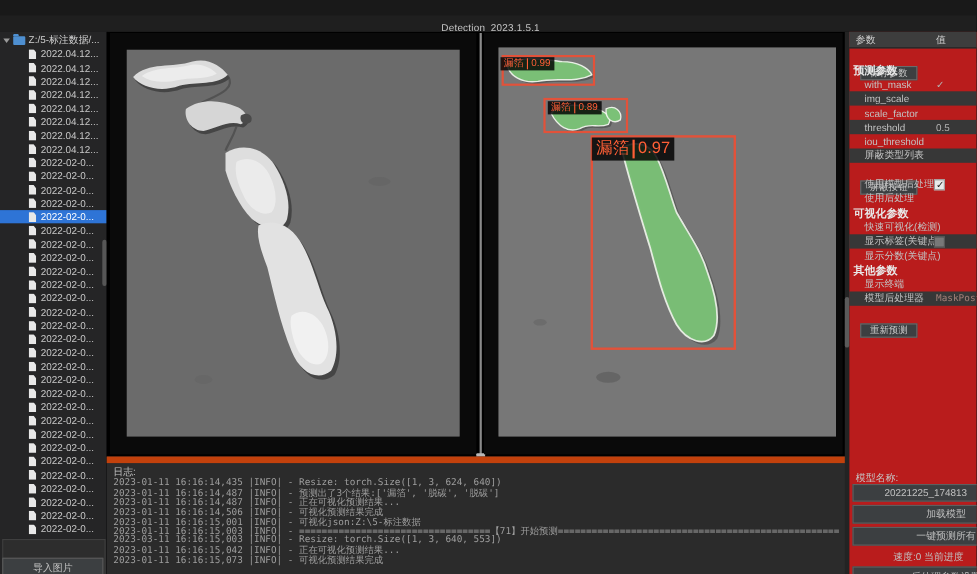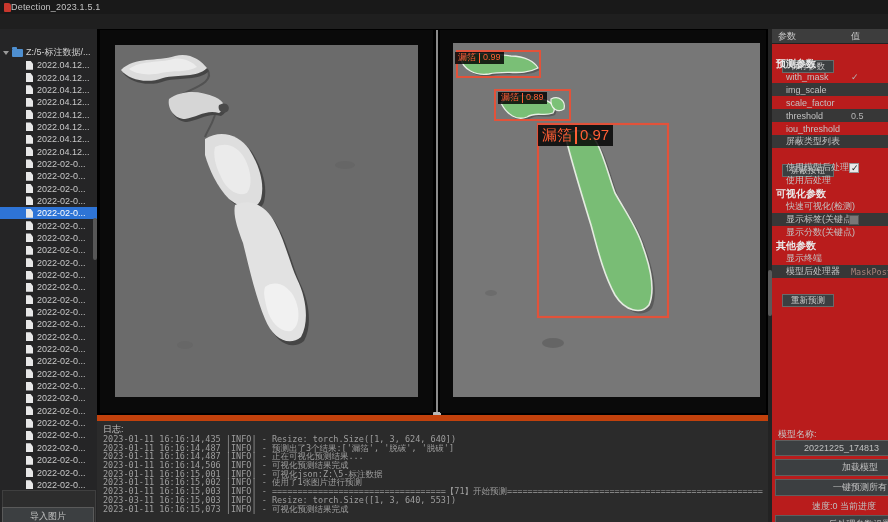--- a/index.html
+++ b/index.html
@@ -1,28 +1,28 @@
 <!DOCTYPE html>
 <html><head>
 <meta charset="utf-8">
 <style>
   html,body{margin:0;padding:0;background:#111;}
   .window{position:relative;width:888px;height:522px;background:#1f1f1f;overflow:hidden;
           font-family:"Liberation Sans",sans-serif;-webkit-font-smoothing:antialiased;}
   
   .titlebar{position:absolute;left:0;top:0;right:0;height:14px;background:#191919;
-            display:flex;align-items:center;gap:0;padding-left:4px;}
+            display:flex;align-items:center;gap:20px;padding-left:4px;flex-direction:column;}
   .app-icon{width:7px;height:9px;background:#c8372d;border-radius:1px 3px 1px 1px;}
   .title-text{font-size:9px;color:#c4c4c4;letter-spacing:.2px;}
   .menubar{position:absolute;left:0;top:14px;right:0;height:15px;background:#2b2b2b;
            display:flex;align-items:center;gap:16px;padding-left:10px;border-bottom:1px solid #1a1a1a;margin-top:43px;}
   .menu-item{font-size:9.5px;color:#c8c8c8;white-space:nowrap;}
   
   .tree-panel{position:absolute;left:0;top:29px;width:97px;bottom:0;background:#252526;border-right:1px solid #000;}
-  .tree-scroll{position:absolute;left:0;right:0;top:16px;height:459px;overflow:hidden;}
+  .tree-scroll{position:absolute;left:0;right:0;top:0;height:459px;overflow:hidden;}
   .tree-root-row{display:flex;height:13px;align-items:center;gap:3px;padding-left:3px;margin-top:1px;}
   .twisty{width:0;height:0;border-left:3px solid transparent;border-right:3px solid transparent;border-top:4px solid #9a9a9a;}
   .folder-icon{position:relative;width:11px;height:8px;background:#4e8fd0;border-radius:1px;flex:0 0 auto;}
   .folder-icon::before{content:"";position:absolute;left:0;top:-2px;width:5px;height:2px;background:#4e8fd0;border-radius:1px 1px 0 0;}
   .tree-root-label{font-size:9px;color:#d2d2d2;white-space:nowrap;overflow:hidden;}
   .tree-item{display:flex;height:12.35px;align-items:center;gap:4px;padding-left:26px;}
   .doc-icon{width:7px;height:9px;background:#e8e8e8;flex:0 0 auto;
             clip-path:polygon(0 0,65% 0,100% 35%,100% 100%,0 100%);}
   .tree-item-label{font-size:9px;color:#c8c8c8;white-space:nowrap;}
   .tree-item.selected{background:#2e74d6;}
@@ -386,27 +386,27 @@
           <div class="log-line">2023-01-11 16:16:14,435 |INFO| - Resize: torch.Size([1, 3, 624, 640])</div>
 
           <div class="log-line">2023-01-11 16:16:14,487 |INFO| - 预测出了3个结果:['漏箔', '脱碳', '脱碳']</div>
 
           <div class="log-line">2023-01-11 16:16:14,487 |INFO| - 正在可视化预测结果...</div>
 
           <div class="log-line">2023-01-11 16:16:14,506 |INFO| - 可视化预测结果完成</div>
 
           <div class="log-line">2023-01-11 16:16:15,001 |INFO| - 可视化json:Z:\5-标注数据</div>
 
-          <div class="log-line">2023-01-11 16:16:15,002 |INFO| - 使用了1张图片进行预测</div>
 
           <div class="log-line">2023-01-11 16:16:15,003 |INFO| - ==================================【71】开始预测==================================================</div>
 
           <div class="log-line">2023-03-11 16:16:15,003 |INFO| - Resize: torch.Size([1, 3, 640, 553])</div>
 
 
+          <div class="log-line">2023-01-11 16:16:15,042 |INFO| - 正在可视化预测结果...</div>
 
           <div class="log-line">2023-01-11 16:16:15,073 |INFO| - 可视化预测结果完成</div>
         </div>
     </div>
   </div>
 
   <div class="param-panel">
     <div class="param-scrollbar">
         <div class="thumb"></div>
       </div>

